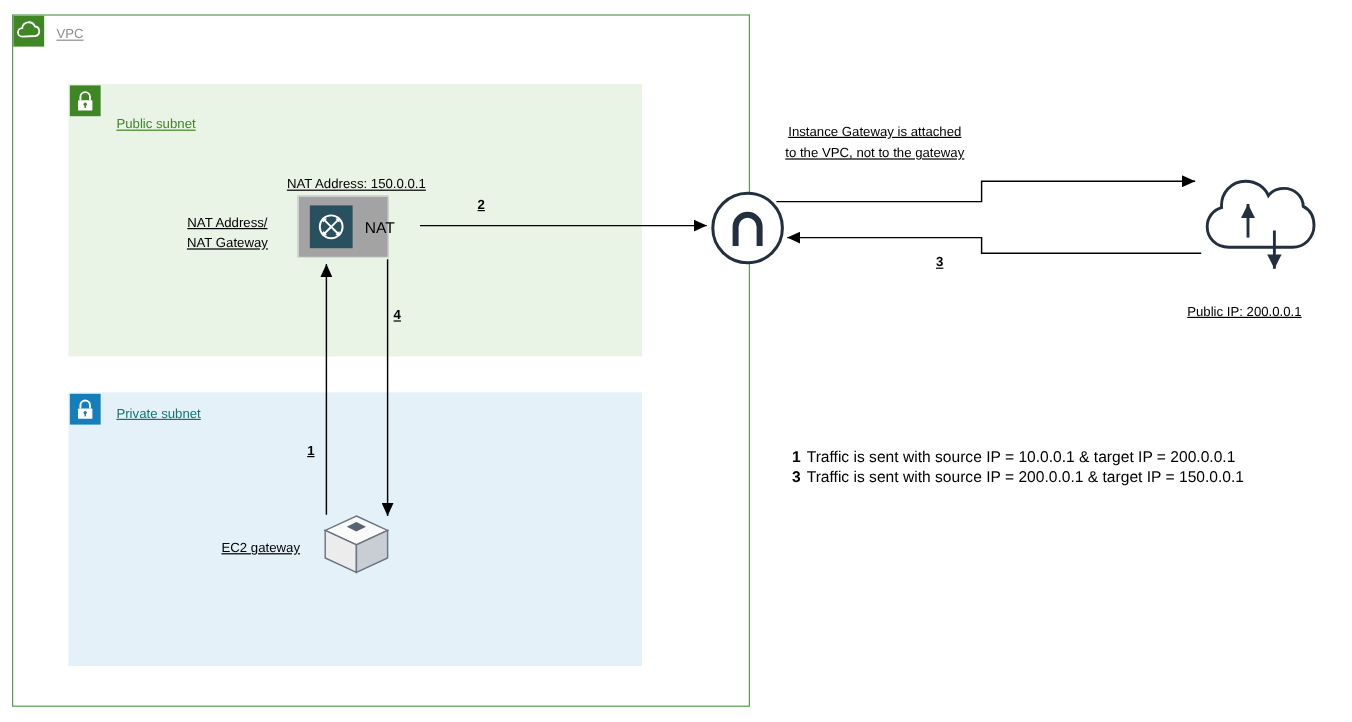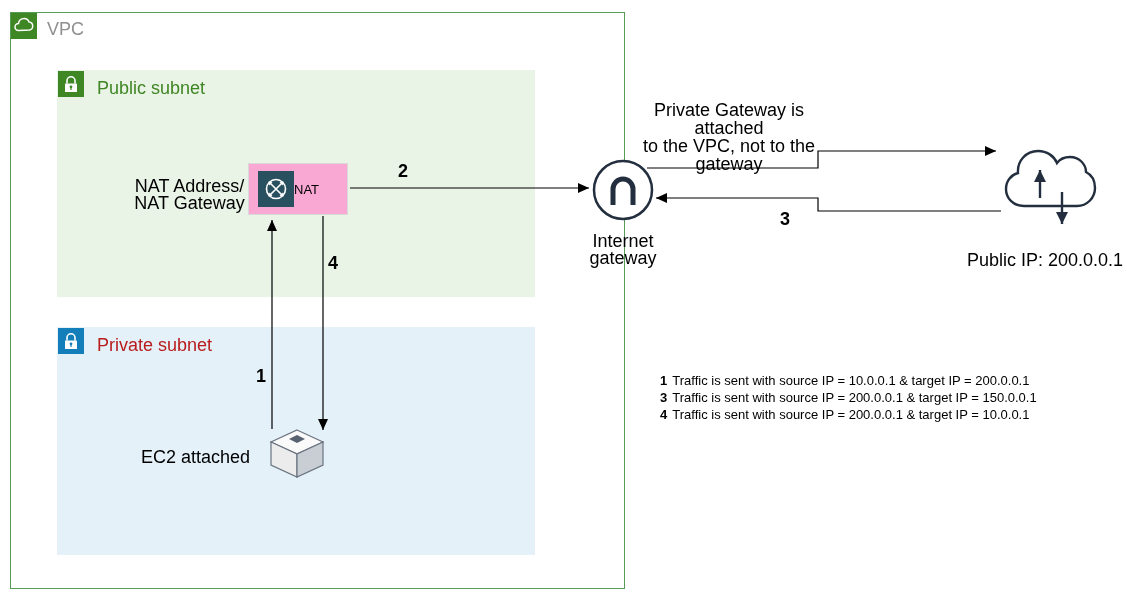--- a/index.html
+++ b/index.html
@@ -9,32 +9,32 @@
     overflow:hidden;
   }
   .abs{position:absolute;}
   
   .vpc-box{left:10px;top:12px;width:613px;height:575px;border:1px solid #569b56;background:transparent;z-index:1;}
   .subnet{left:57px;top:70px;width:478px;height:227px;background:#e9f3e6;z-index:1;}
   .subnet.private{top:327px;height:228px;background:#e4f1f9;}
   
   .corner-icon{width:26px;height:26px;z-index:4;}
   
-  .nat-node{left:248px;top:163px;width:100px;height:52px;background:#f9a8d4;border:1px solid #d9d9d9;
-    display:flex;align-items:center;padding-left:9px;box-sizing:border-box;z-index:4;}
+  .nat-node{left:248px;top:163px;width:76px;height:52px;background:#a3a3a3;border:1px solid #d9d9d9;
+    display:flex;align-items:center;gap:10px;padding-left:9px;box-sizing:border-box;z-index:4;}
   .nat-node .glyph{width:36px;height:36px;flex:0 0 auto;}
   
-  .lbl{position:absolute;font-size:18px;line-height:17px;z-index:5;white-space:nowrap;}
+  .lbl{position:absolute;font-size:11px;line-height:17px;z-index:5;white-space:nowrap;text-decoration:underline;}
   .lbl.wrap{white-space:normal;}
   .center{text-align:center;}
   .right{text-align:right;}
   .bold{font-weight:bold;}
   .gray{color:#8f8f8f;}
   .green{color:#3f8624;}
-  .blue{color:#b91c1c;}
+  .blue{color:#0f766e;}
   
   .flows{position:absolute;left:0;top:0;z-index:3;pointer-events:none;}
   
   .legend{position:absolute;left:660px;top:372px;z-index:5;line-height:17px;font-size:13px;}
   .legend .row{height:17px;white-space:nowrap;}
   .legend .num{font-weight:bold;margin-right:5px;}
 </style>
 </head>
 <body>
 
@@ -61,21 +61,21 @@
 
   <svg class="abs corner-icon" style="left:58px;top:328px;" viewBox="0 0 26 26">
     <rect x="0" y="0" width="26" height="26" fill="#147eba"></rect>
     <path d="M9 12.5 V 9.8 a4 4 0 0 1 8 0 V 12.5" fill="none" stroke="#fff" stroke-width="1.6"></path>
     <rect x="7" y="12.5" width="12" height="8.5" rx="0.5" fill="#fff"></rect>
     <circle cx="13" cy="15.8" r="1.4" fill="#147eba"></circle>
     <rect x="12.4" y="15.8" width="1.2" height="3.2" fill="#147eba"></rect>
   </svg>
 
   <div class="lbl gray" style="left:47px;top:21px;">VPC</div>
-  <div class="lbl green" style="left:97px;top:80px;">Public subnet</div>
+  <div class="lbl green" style="left:97px;top:96px;">Public subnet</div>
   <div class="lbl blue" style="left:97px;top:337px;">Private subnet</div>
 
   <svg class="flows" width="1127" height="602" viewBox="0 0 1127 602">
     <defs>
       <marker id="mf" markerUnits="userSpaceOnUse" markerWidth="12" markerHeight="10" refX="11" refY="5" orient="auto">
         <path d="M0 0 L11 5 L0 10 Z" fill="#000"></path>
       </marker>
       <marker id="mi" markerUnits="userSpaceOnUse" markerWidth="14" markerHeight="12" refX="12" refY="6" orient="auto">
         <path d="M0 0 L12 6 L0 12 Z" fill="#232f3e"></path>
       </marker>
@@ -117,51 +117,45 @@
     <svg class="glyph" viewBox="0 0 36 36">
       <rect x="0" y="0" width="36" height="36" fill="#29505f"></rect>
       <circle cx="18" cy="18" r="9.5" fill="none" stroke="#fff" stroke-width="1.6"></circle>
       <path d="M12 12 L24 24 M24 12 L12 24" stroke="#fff" stroke-width="1.6"></path>
       <path d="M10.5 10.5 l4 0.8 -3.2 3.2 Z M25.5 10.5 l-0.8 4 -3.2 -3.2 Z
                M25.5 25.5 l-4 -0.8 3.2 -3.2 Z M10.5 25.5 l0.8 -4 3.2 3.2 Z" fill="#fff"></path>
     </svg>
     <span>NAT</span>
   </div>
 
+  <div class="lbl center" style="left:217px;top:146px;width:160px;">NAT Address: 150.0.0.1</div>
 
   <div class="lbl wrap center" style="left:132px;top:178px;width:115px;">
     <span>NAT Address/</span><br>
     <span>NAT Gateway</span>
   </div>
 
-  <div class="lbl right" style="left:140px;top:449px;width:110px;">EC2 attached</div>
+  <div class="lbl right" style="left:140px;top:449px;width:110px;">EC2 gateway</div>
 
 
-  <div class="lbl wrap center" style="left:573px;top:233px;width:100px;">
-    <span>Internet</span><br>
-    <span>gateway</span>
-  </div>
 
   <div class="lbl wrap center" style="left:629px;top:101px;width:200px;line-height:18px;">
-    <span>Private Gateway is attached</span><br>
+    <span>Instance Gateway is attached</span><br>
     <span>to the VPC, not to the gateway</span>
   </div>
 
   <div class="lbl center" style="left:967px;top:252px;width:140px;">Public IP: 200.0.0.1</div>
 
   <div class="lbl bold" style="left:256px;top:368px;">1</div>
   <div class="lbl bold" style="left:398px;top:163px;">2</div>
   <div class="lbl bold" style="left:780px;top:211px;">3</div>
   <div class="lbl bold" style="left:328px;top:255px;">4</div>
 
   <div class="legend">
     <div class="row">
       <span class="num">1</span><span>Traffic is sent with source IP = 10.0.0.1 &amp; target IP = 200.0.0.1</span>
     </div>
     <div class="row">
       <span class="num">3</span><span>Traffic is sent with source IP = 200.0.0.1 &amp; target IP = 150.0.0.1</span>
     </div>
-    <div class="row">
-      <span class="num">4</span><span>Traffic is sent with source IP = 200.0.0.1 &amp; target IP = 10.0.0.1</span>
-    </div>
   </div>
 
 </div>
 
 </body></html>

